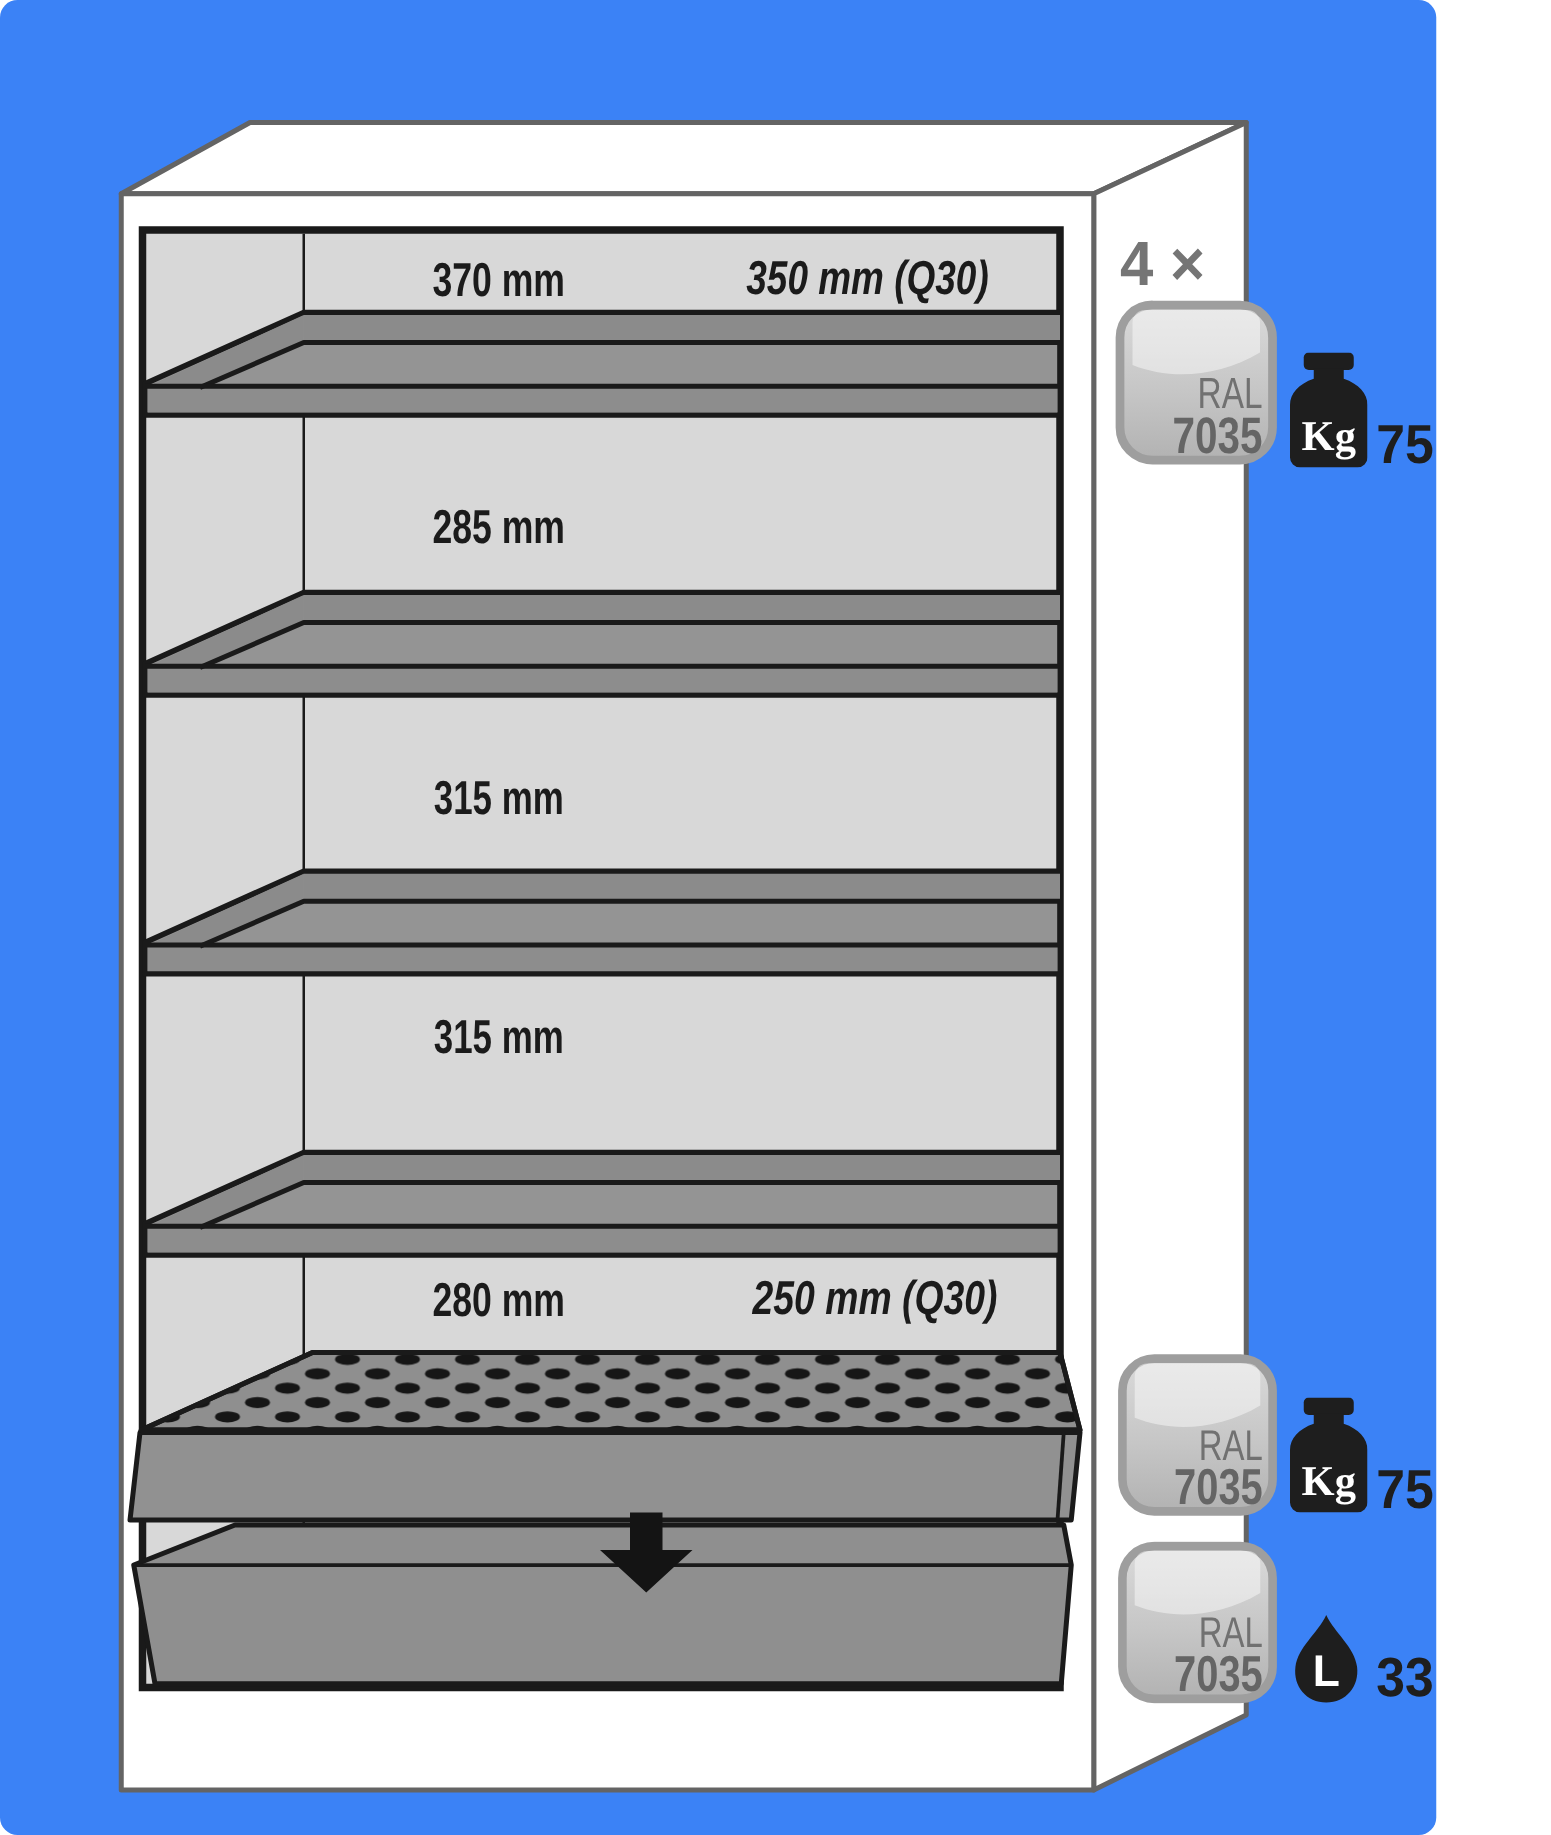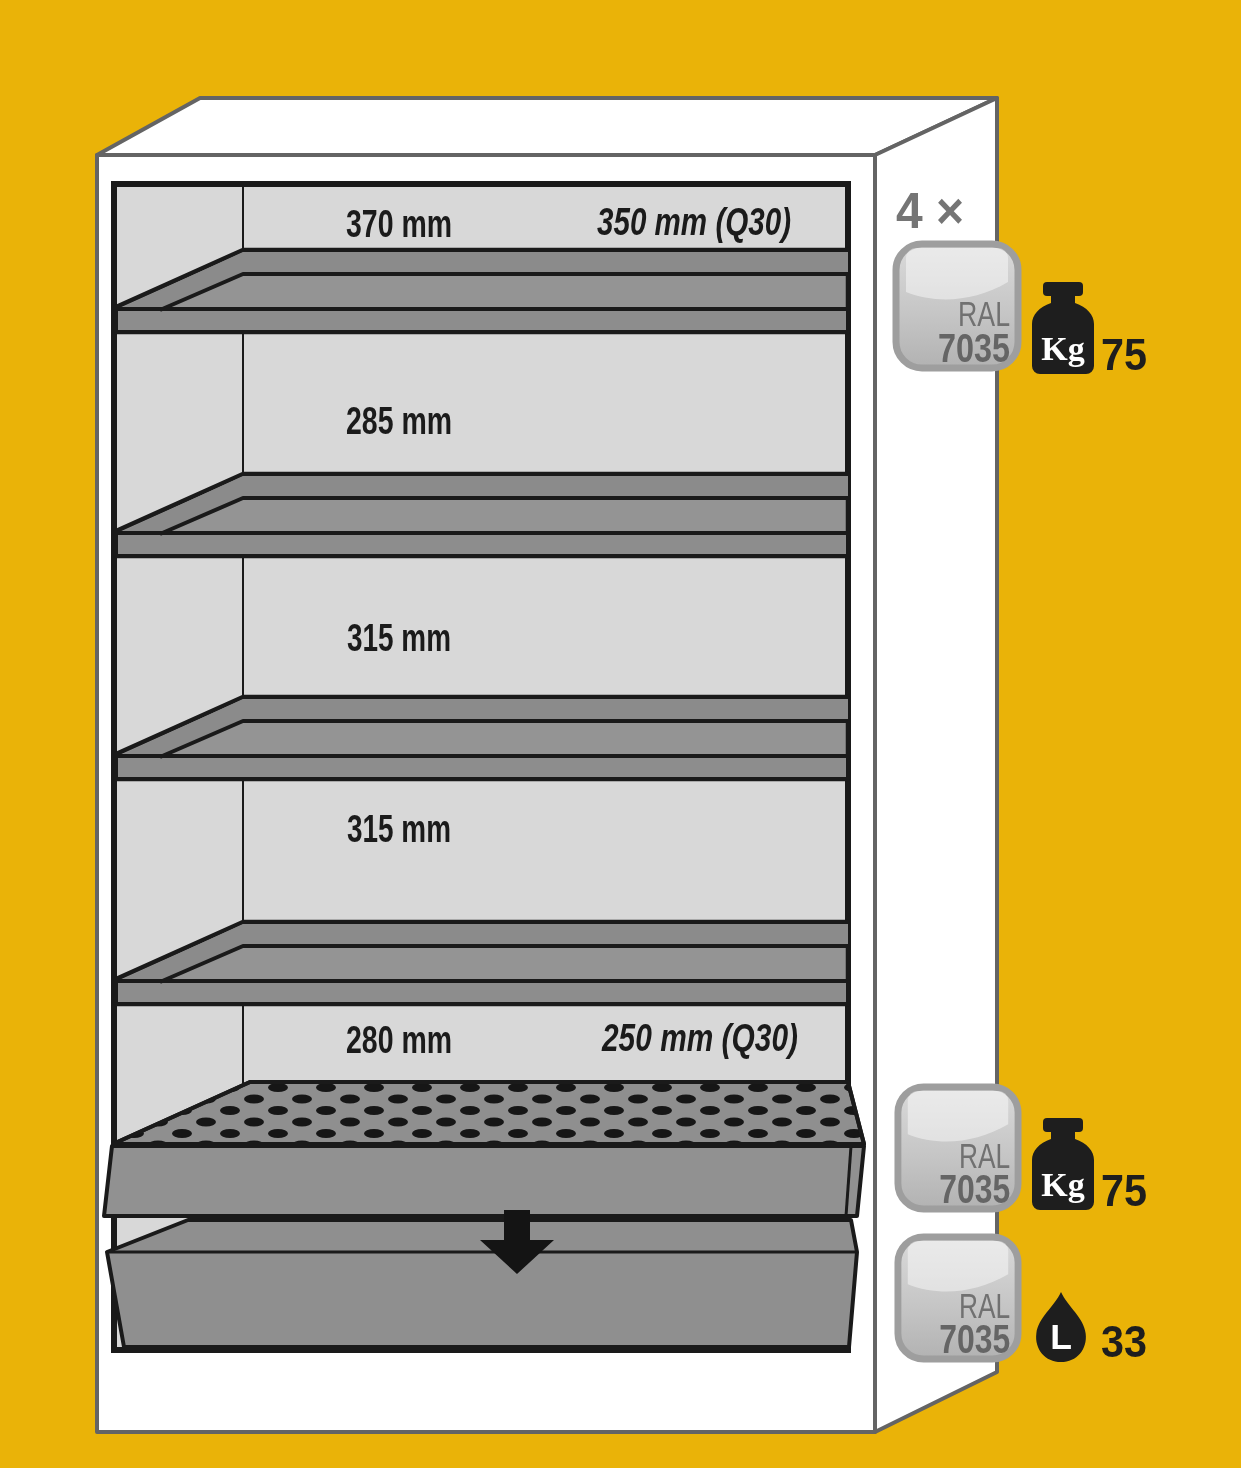--- a/index.html
+++ b/index.html
@@ -1,17 +1,17 @@
 <!DOCTYPE html>
 <html><head>
 <meta charset="utf-8">
 <style>
   html,body{margin:0;padding:0;background:#ffffff;}
-  .stage{position:relative;width:1241px;height:1468px;background:#eab308;overflow:hidden;
-         font-family:"Liberation Sans",sans-serif;}
+  .stage{position:relative;width:1149px;height:1468px;background:#3b82f6;overflow:hidden;
+         font-family:"Liberation Sans",sans-serif;border-radius:14px;}
   svg{display:block}
   text{font-family:"Liberation Sans",sans-serif;}
   .dim-label{font-weight:bold;font-size:38px;fill:#1b1b1b;}
   .dim-label-italic{font-weight:bold;font-style:italic;font-size:38px;fill:#1b1b1b;}
   .mult-label{font-weight:bold;font-size:50px;fill:#757575;}
   .value-label{font-weight:bold;font-size:44px;fill:#1e1e1e;}
   .ral-1{font-size:35px;fill:#717171;}
   .ral-2{font-size:41px;font-weight:bold;fill:#656565;}
   .kg-label{font-family:"Liberation Serif",serif;font-weight:bold;font-size:34px;fill:#ffffff;}
   .l-label{font-weight:bold;font-size:36px;fill:#ffffff;}

